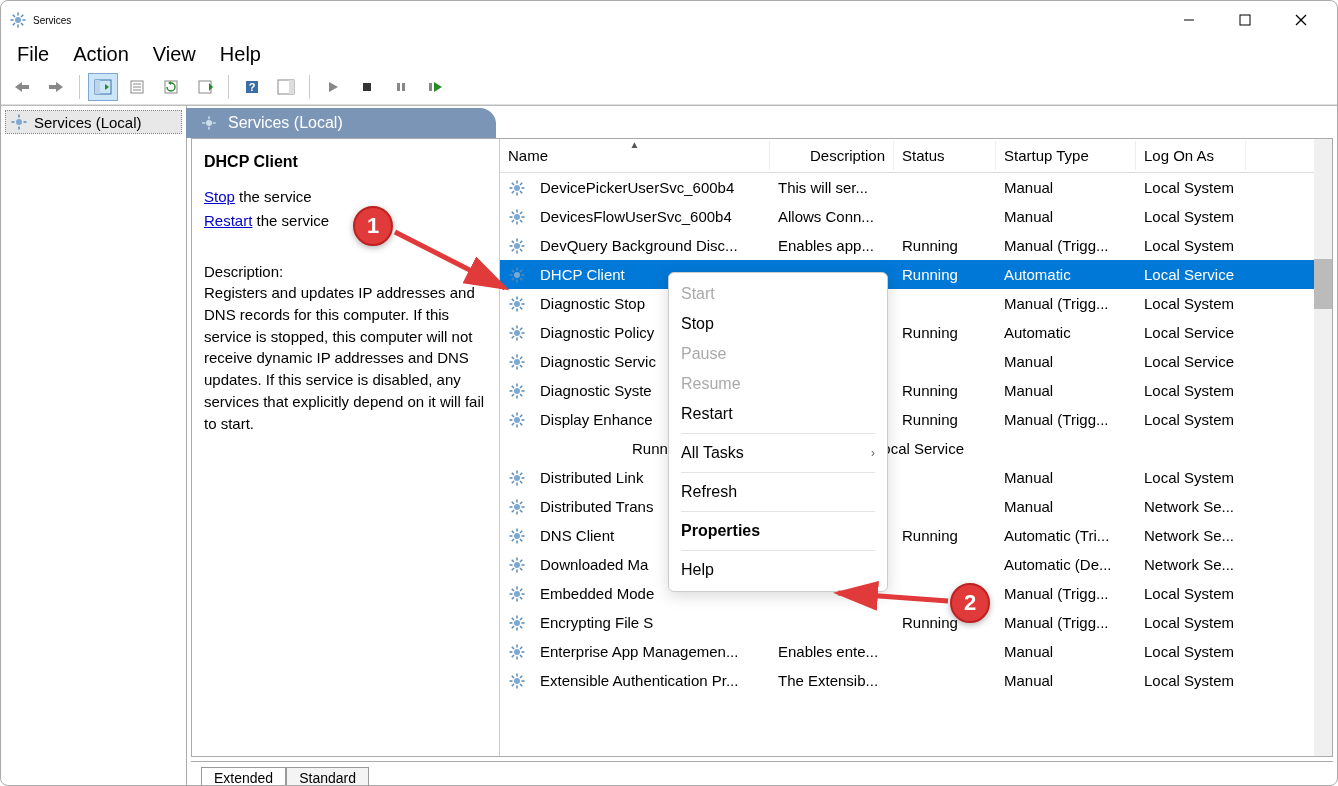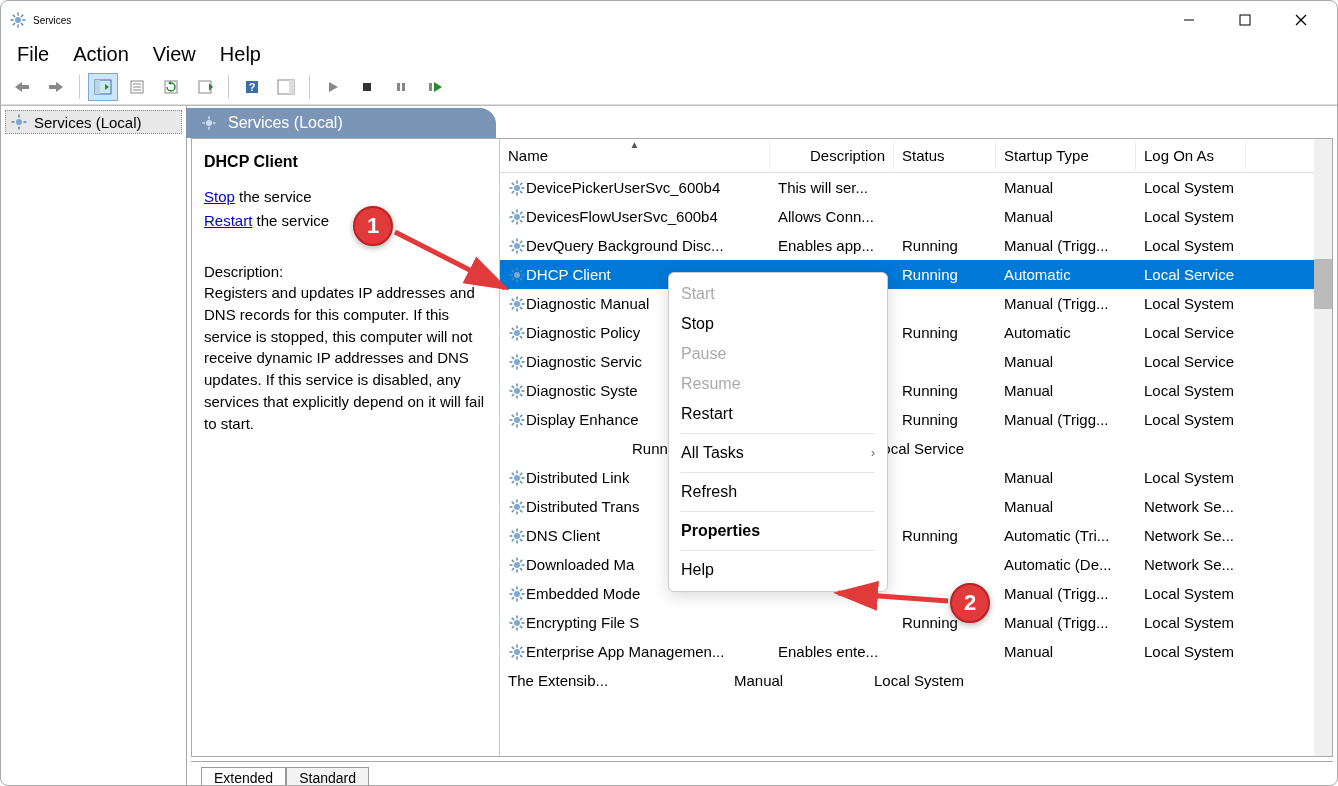--- a/index.html
+++ b/index.html
@@ -46,21 +46,21 @@
 .col-desc { width: 124px; text-align: right; }
 .col-status { width: 102px; }
 .col-startup { width: 140px; }
 .col-logon { width: 110px; }
 .sort-arrow { position: absolute; left: 50%; top: -2px; transform: translateX(-50%); font-size: 10px; color: #555; }
 
 .rows { }
 .row { display: flex; font-size: 15px; height: 29px; align-items: center; }
 .row.selected { background: #0078d7; color: #fff; }
 .row .c { padding: 2px 8px; white-space: nowrap; overflow: hidden; text-overflow: ellipsis; }
-.row .c-name { width: 270px; display: flex; align-items: flex-start; gap: 0; }
+.row .c-name { width: 270px; display: flex; align-items: flex-start; gap: 14px; }
 .row .c-desc { width: 124px; }
 .row .c-status { width: 102px; }
 .row .c-startup { width: 140px; }
 .row .c-logon { width: 110px; }
 
 .scroll-track { position: absolute; right: 0; top: 0; width: 18px; height: 100%; background: #f0f0f0; }
 .scroll-thumb { position: absolute; right: 0; top: 120px; width: 18px; height: 50px; background: #bbb; }
 
 
 .tabsrow { height: 26px; display: flex; align-items: flex-end; padding-left: 10px; border-top: 1px solid #aaa; margin: 0 4px; }
@@ -369,21 +369,21 @@
                       <line x1="12" y1="18" x2="12" y2="22"></line>
                       <line x1="2" y1="12" x2="6" y2="12"></line>
                       <line x1="18" y1="12" x2="22" y2="12"></line>
                       <line x1="5" y1="5" x2="8" y2="8"></line>
                       <line x1="16" y1="16" x2="19" y2="19"></line>
                       <line x1="5" y1="19" x2="8" y2="16"></line>
                       <line x1="16" y1="8" x2="19" y2="5"></line>
                     </g>
                   </svg>
                 </span>
-                <span>Diagnostic Manual</span>
+                <span>Diagnostic Stop</span>
               </div>
               <div class="c c-desc"></div>
               <div class="c c-status"></div>
               <div class="c c-startup">Manual (Trigg...</div>
               <div class="c c-logon">Local System</div>
             </div>
             <div class="row">
               <div class="c c-name">
                 <span class="gear-icon">
                   <svg viewBox="0 0 24 24" width="16" height="16">
@@ -647,20 +647,38 @@
                   </svg>
                 </span>
                 <span>Enterprise App Managemen...</span>
               </div>
               <div class="c c-desc">Enables ente...</div>
               <div class="c c-status"></div>
               <div class="c c-startup">Manual</div>
               <div class="c c-logon">Local System</div>
             </div>
             <div class="row">
+              <div class="c c-name">
+                <span class="gear-icon">
+                  <svg viewBox="0 0 24 24" width="16" height="16">
+                    <circle cx="12" cy="12" r="4" fill="#7aa9d4"></circle>
+                    <g stroke="#5a89b4" stroke-width="2">
+                      <line x1="12" y1="2" x2="12" y2="6"></line>
+                      <line x1="12" y1="18" x2="12" y2="22"></line>
+                      <line x1="2" y1="12" x2="6" y2="12"></line>
+                      <line x1="18" y1="12" x2="22" y2="12"></line>
+                      <line x1="5" y1="5" x2="8" y2="8"></line>
+                      <line x1="16" y1="16" x2="19" y2="19"></line>
+                      <line x1="5" y1="19" x2="8" y2="16"></line>
+                      <line x1="16" y1="8" x2="19" y2="5"></line>
+                    </g>
+                  </svg>
+                </span>
+                <span>Extensible Authentication Pr...</span>
+              </div>
               <div class="c c-desc">The Extensib...</div>
               <div class="c c-status"></div>
               <div class="c c-startup">Manual</div>
               <div class="c c-logon">Local System</div>
             </div>
           </div>
         <div class="scroll-track">
           <div class="scroll-thumb"></div>
         </div>
 

